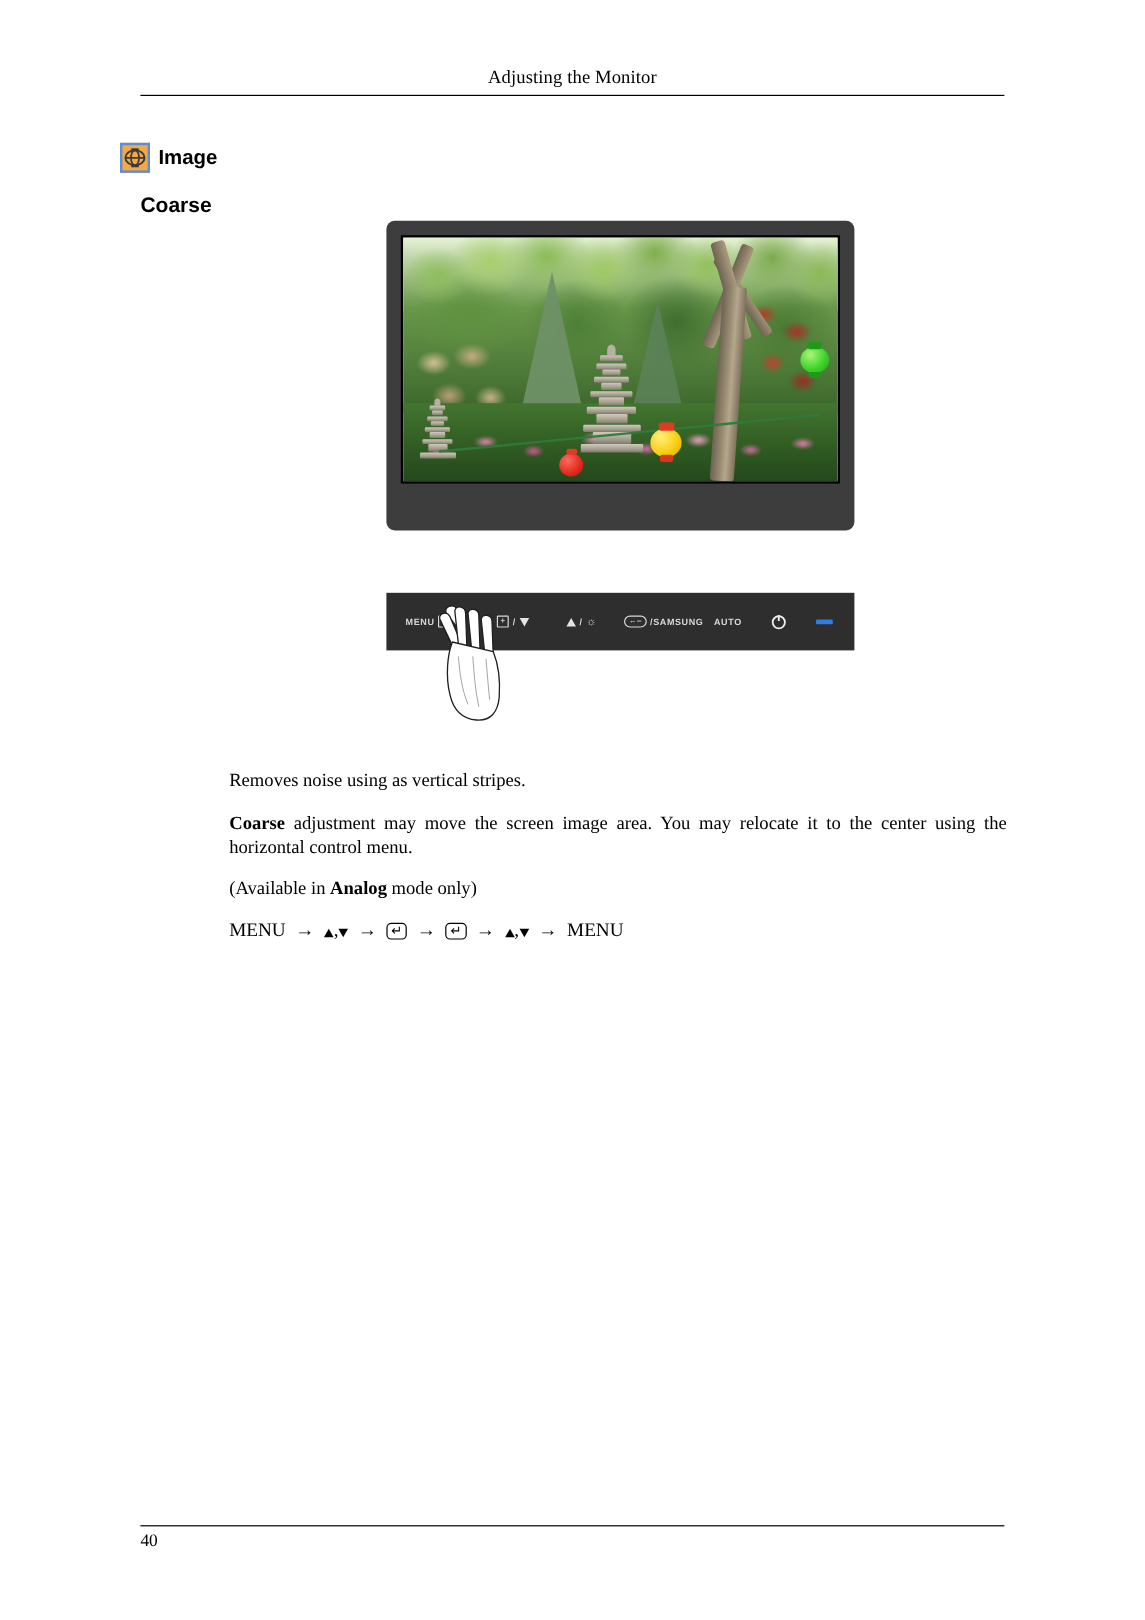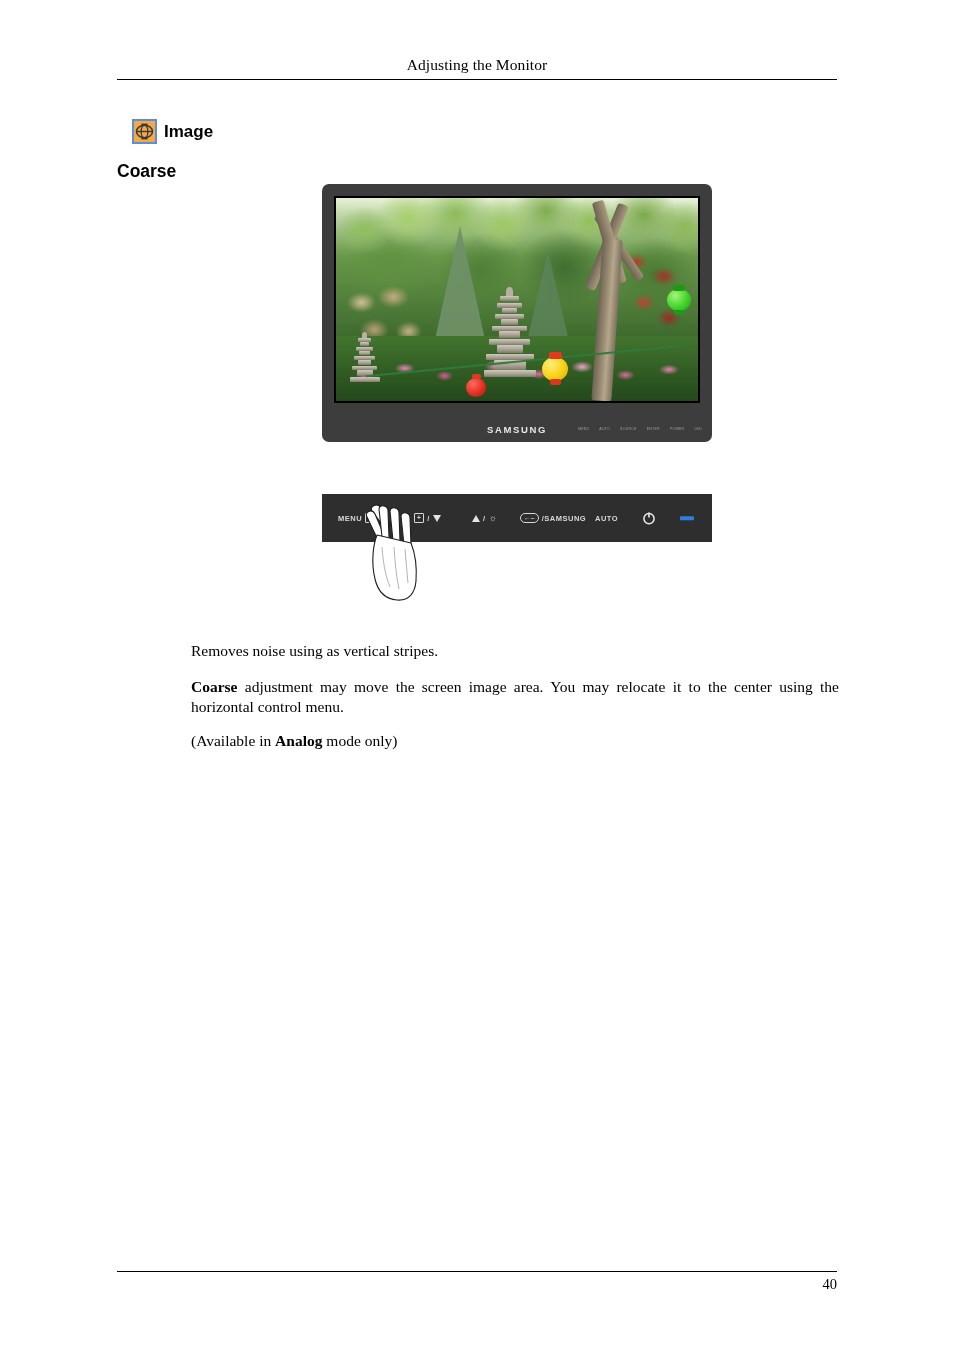--- a/index.html
+++ b/index.html
@@ -37,21 +37,21 @@
   .header-rule {
     position: absolute;
     left: 117px; top: 79px;
     width: 720px; height: 0;
     border-top: 1.6px solid #000;
   }
 
   
   .section-title-row {
     position: absolute;
-    left: 132px; top: 119px;
+    left: 100px; top: 119px;
     display: flex;
     align-items: center;
     gap: 7px;
   }
   .img-icon {
     width: 25px; height: 25px;
     background: #f4a946;
     border: 2px solid #5a8fd6;
     box-sizing: border-box;
     display: block;
@@ -371,21 +371,21 @@
   .footer-rule {
     position: absolute;
     left: 117px; top: 1271px;
     width: 720px; height: 0;
     border-top: 1.6px solid #000;
   }
   .footer-page {
     position: absolute;
     left: 117px; top: 1276px;
     width: 720px;
-    text-align: right;
+    text-align: left;
     font-family: "Liberation Serif", serif;
     font-size: 14.5px;
     color: #000;
   }
 </style>
 </head>
 <body>
 
 <div class="page">
 
@@ -464,31 +464,20 @@
         <div class="lantern yellow" style="left:57%;bottom:10%;width:26px;height:24px;">
           <div class="cap"></div>
           <div class="base"></div>
         </div>
         <div class="lantern red" style="left:36%;bottom:2%;width:20px;height:19px;">
           <div class="cap"></div>
         </div>
       </div>
     </div>
 
-    <div class="bezel-bottom">
-      <div class="samsung-logo">SAMSUNG</div>
-      <div class="bezel-keys">
-        <span class="bezel-key">MENU</span>
-        <span class="bezel-key">AUTO</span>
-        <span class="bezel-key">SOURCE</span>
-        <span class="bezel-key">ENTER</span>
-        <span class="bezel-key">POWER</span>
-        <span class="bezel-key">LED</span>
-      </div>
-    </div>
   </div>
 
   <div class="panel">
     <div class="panel-keys">
 
       <div class="pk" style="left:16px;">
         <span>MENU</span>
         <span class="key-box">▤</span>
       </div>
 
@@ -549,17 +538,30 @@
   <div class="body-copy p1">Removes noise using as vertical stripes.</div>
 
   <div class="body-copy p2">
     <b>Coarse</b><span> adjustment may move the screen image area. You may relocate it to the center using the horizontal control menu.</span>
   </div>
 
   <div class="body-copy p3">
     <span>(Available in </span><b>Analog</b><span> mode only)</span>
   </div>
 
+  <div class="body-copy p4">
+    <span>MENU</span>
+    <span class="nav-arrow">→</span>
+    <span class="nav-tri-up"></span><span>,</span><span class="nav-tri-down"></span>
+    <span class="nav-arrow">→</span>
+    <span class="enter-key">↵</span>
+    <span class="nav-arrow">→</span>
+    <span class="enter-key">↵</span>
+    <span class="nav-arrow">→</span>
+    <span class="nav-tri-up"></span><span>,</span><span class="nav-tri-down"></span>
+    <span class="nav-arrow">→</span>
+    <span>MENU</span>
+  </div>
 
   <div class="footer-rule"></div>
   <div class="footer-page">40</div>
 
 </div>
 
 </body></html>

